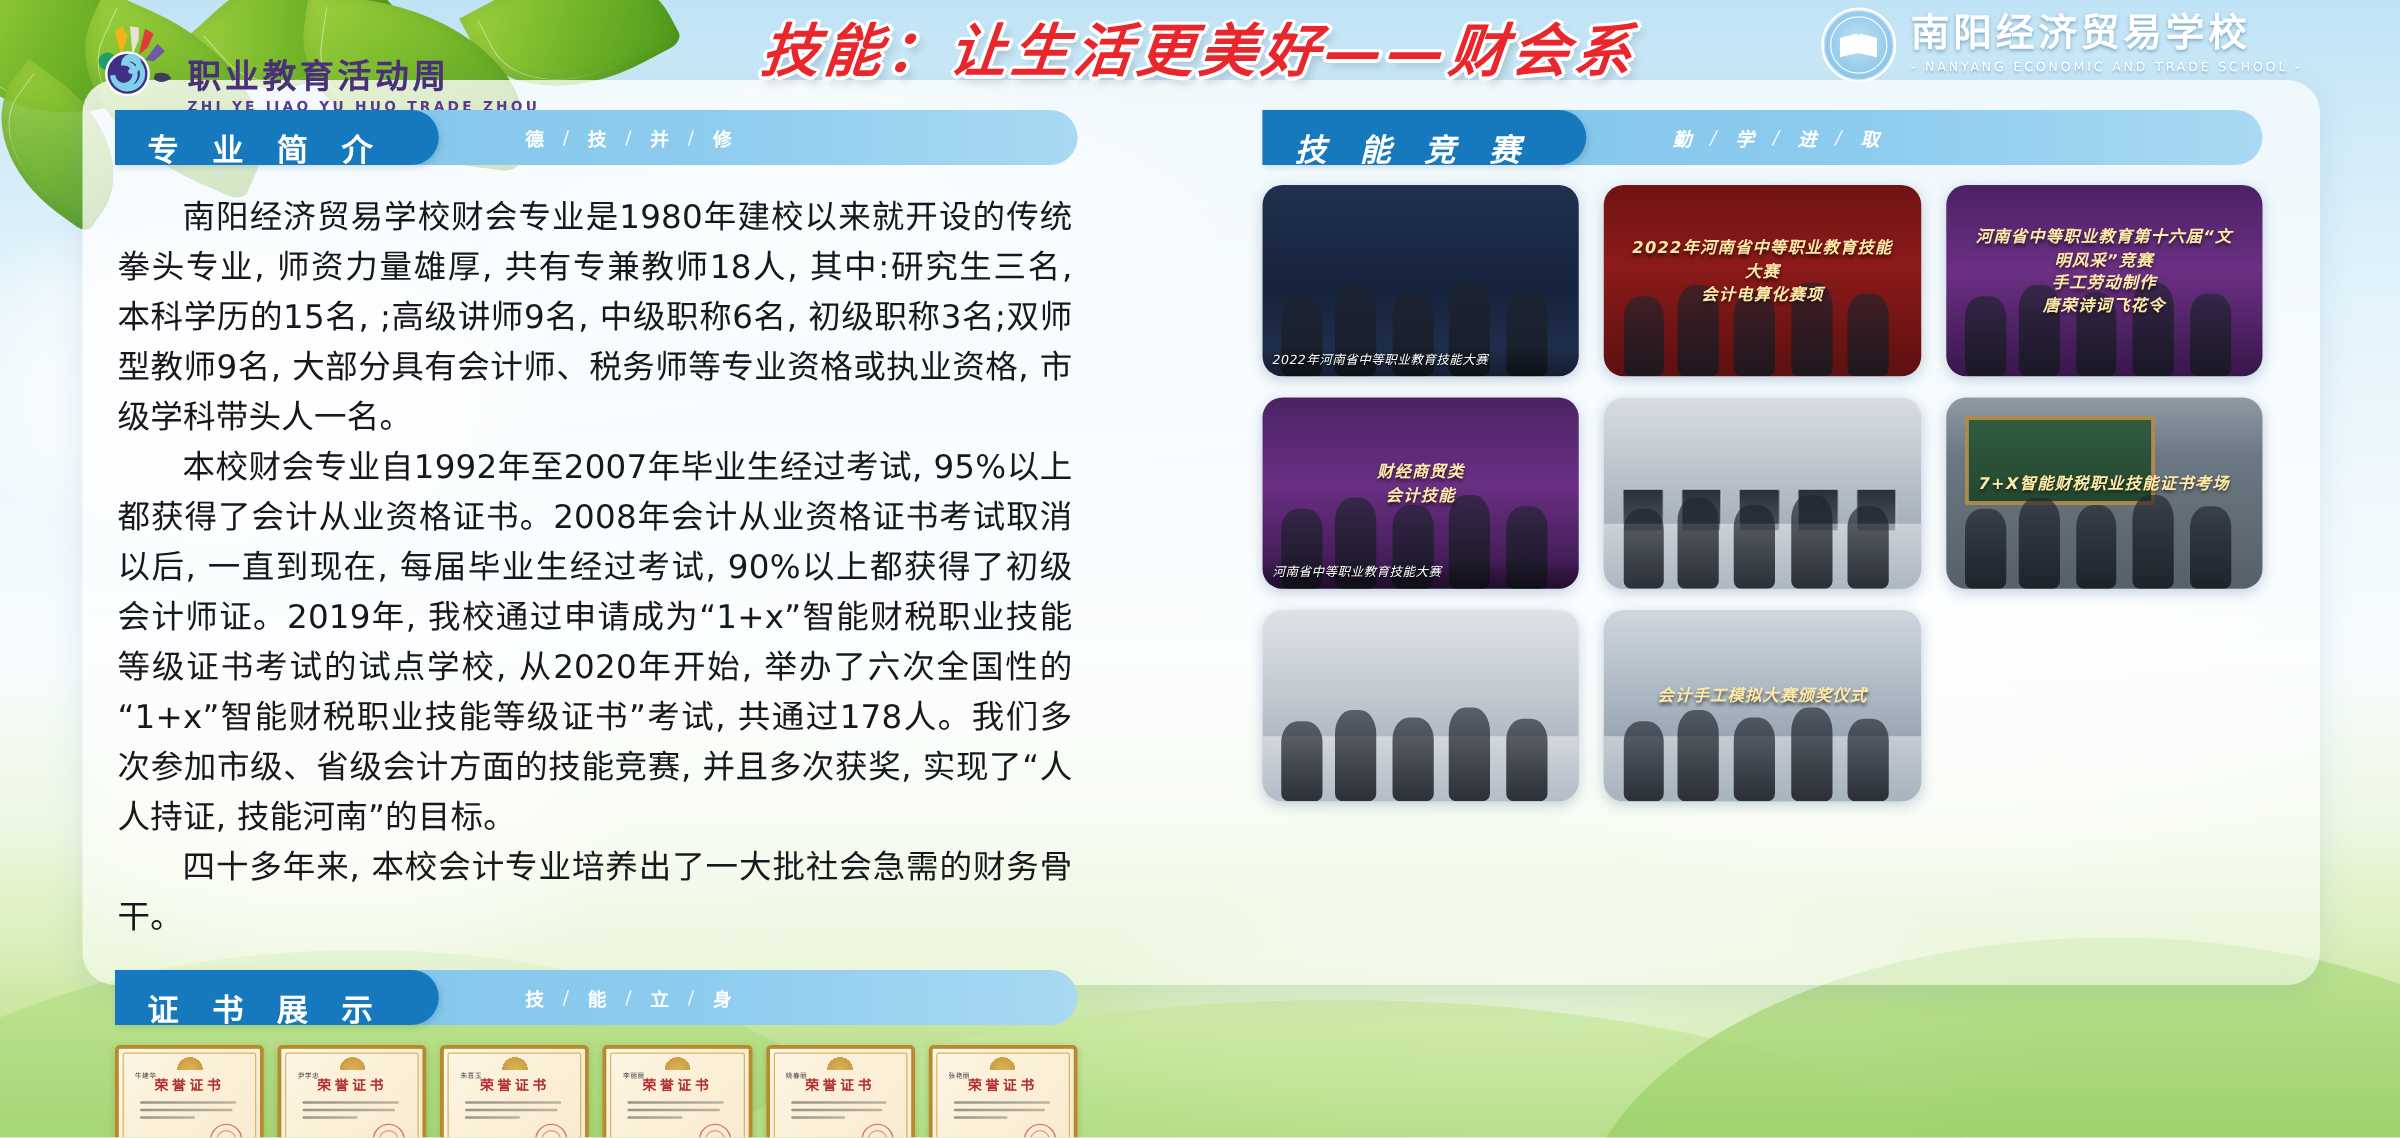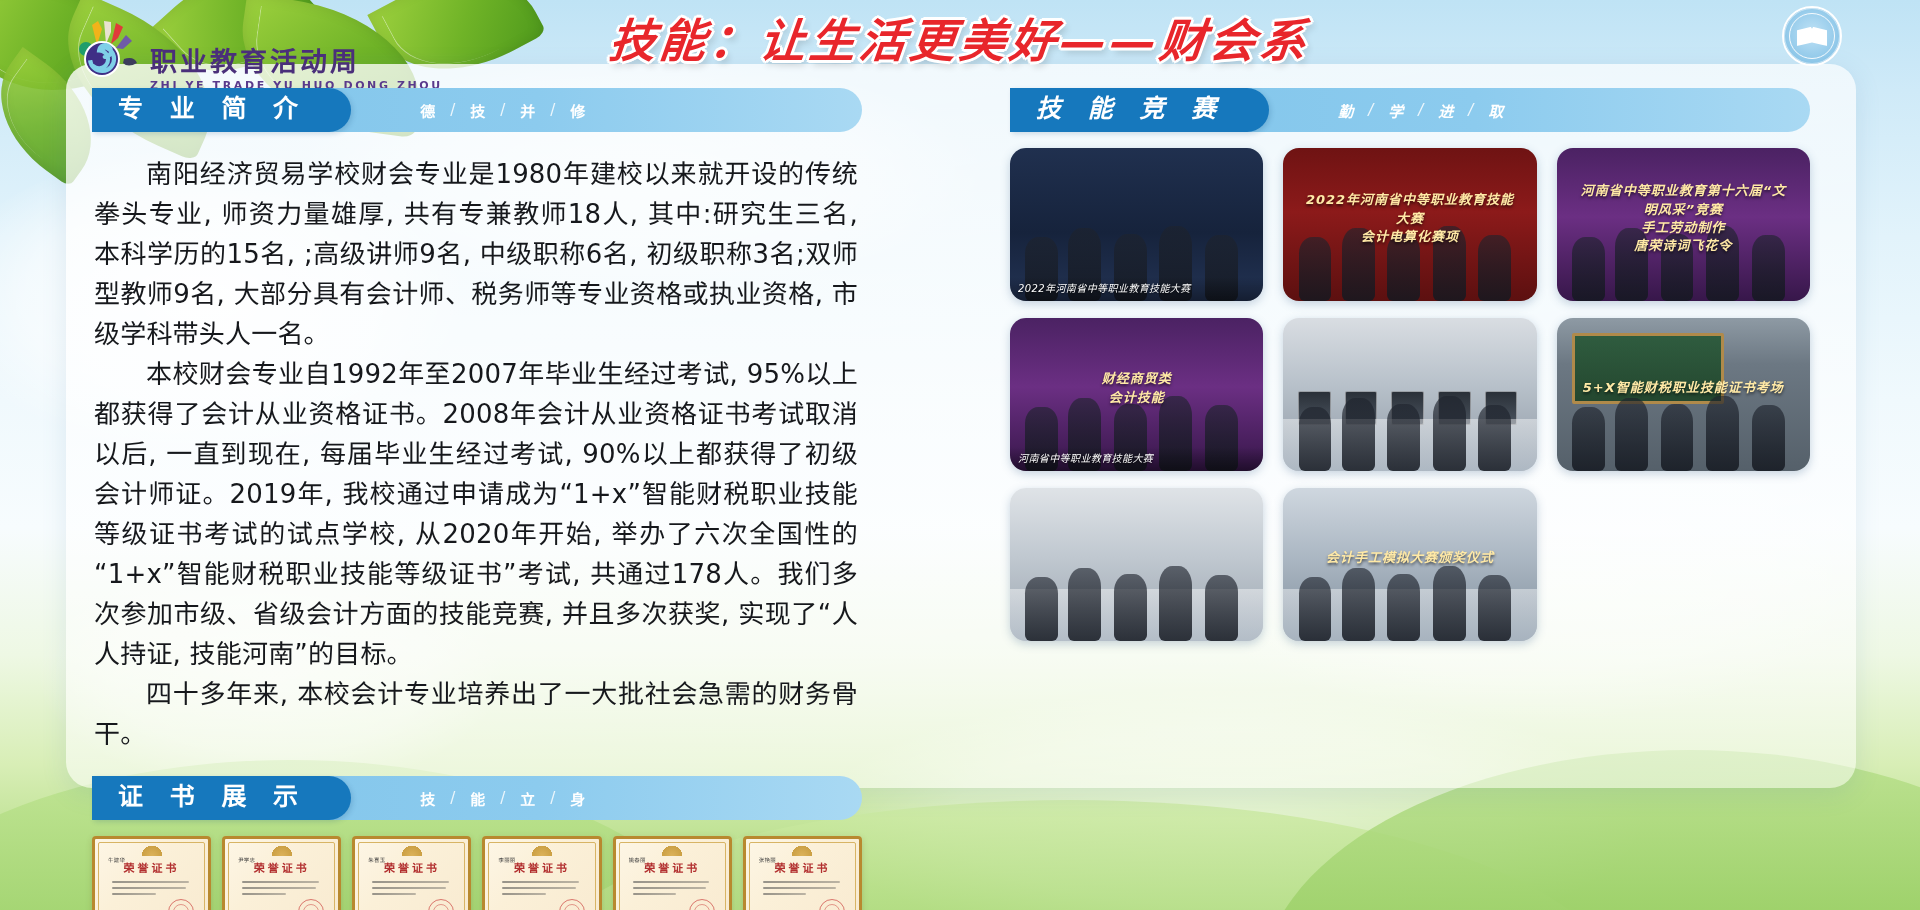--- a/index.html
+++ b/index.html
@@ -172,22 +172,22 @@
   .sec-head .bar-bg {
     position: absolute; left: 0; top: 0; height: 44px; right: 0;
     background: linear-gradient(90deg,#7fc4ea 0%, #8ccbee 58%, #a9d9f3 100%);
     border-radius: 0 22px 22px 0;
   }
   .sec-head .bar-main {
     position: relative; z-index: 2;
     background: #1678bd;
     height: 44px;
     border-radius: 0 24px 24px 0;
-    padding: 0 44px 0 26px;
-    display: flex; align-items: flex-start;
+    padding: 16px 44px 0 26px;
+    display: flex; align-items: center;
     box-shadow: 2px 2px 5px rgba(0,60,110,.16);
   }
   .sec-title {
     color: #ffffff; font-size: 25px; font-weight: 700; letter-spacing: 9px;
     white-space: nowrap;
     font-family: "DejaVu Sans", "Liberation Sans", sans-serif;
   }
   .sec-motto {
     position: relative; z-index: 2;
     display: flex; align-items: center;
@@ -403,29 +403,33 @@
           <path d="M48 16 L54 22 L45 30 L38 29 Z" fill="#6f5aa8"></path>
           <circle cx="8" cy="30" r="7" fill="#1f9d6b"></circle>
           <path d="M46 40 q10 -3 13 4 q-9 5 -14 0 Z" fill="#3d3d5c"></path>
           <circle cx="24" cy="40" r="18" fill="#ffffff"></circle>
           <circle cx="24" cy="40" r="16" fill="#3f2f86"></circle>
           <path d="M24 28 a12 12 0 1 1 -11.9 13.2 a9 9 0 1 0 9-9.8 a6 6 0 1 1 5.6 6.6" fill="none" stroke="#7fd0e8" stroke-width="4.2" stroke-linecap="round"></path>
         </svg>
       </div>
       <div>
         <div class="brand-cn">职业教育活动周</div>
-        <div class="brand-en">ZHI YE TRADE YU HUO DONG ZHOU</div>
+        <div class="brand-en">ZHI YE JIAO YU HUO TRADE ZHOU</div>
       </div>
     </div>
 
     <div class="poster-title">技能：让生活更美好——财会系</div>
 
     <div class="school-logo">
       <div class="seal">
         <div class="seal-book"></div>
+      </div>
+      <div>
+        <div class="school-cn">南阳经济贸易学校</div>
+        <div class="school-en">- NANYANG ECONOMIC AND TRADE SCHOOL -</div>
       </div>
     </div>
   </div>
 
   <div class="col-left">
 
     <div class="sec-head">
       <div class="bar-bg"></div>
       <div class="bar-main">
         <span class="sec-title">专 业 简 介</span>
@@ -665,21 +669,21 @@
         </div>
         <div class="photo sc-green-board">
           <div class="board-green"></div>
           <div class="figs">
             <i></i>
             <i></i>
             <i></i>
             <i></i>
             <i></i>
           </div>
-          <div class="ph-banner">5+X智能财税职业技能证书考场</div>
+          <div class="ph-banner">7+X智能财税职业技能证书考场</div>
         </div>
         <div class="photo sc-exam">
           <div class="desks"></div>
           <div class="figs">
             <i></i>
             <i></i>
             <i></i>
             <i></i>
             <i></i>
           </div>

